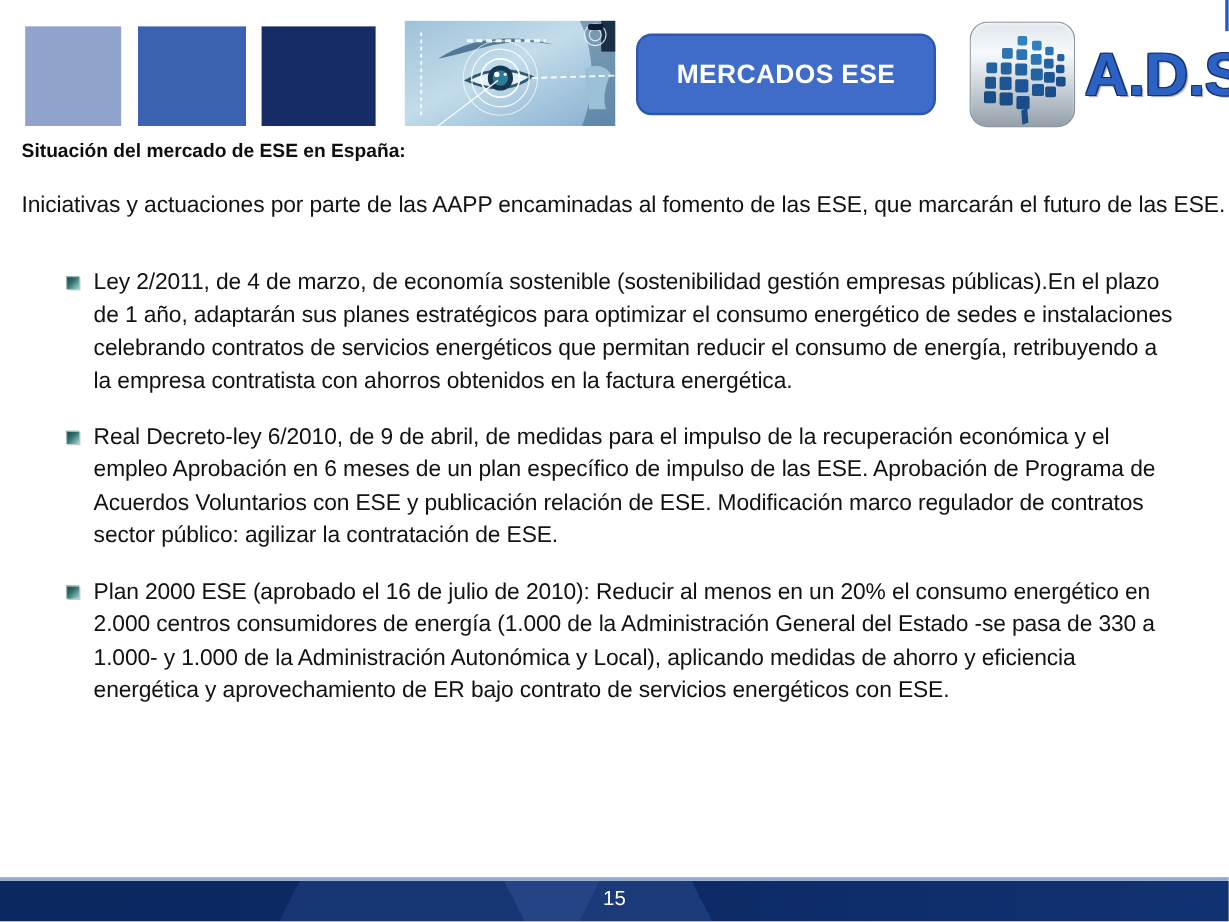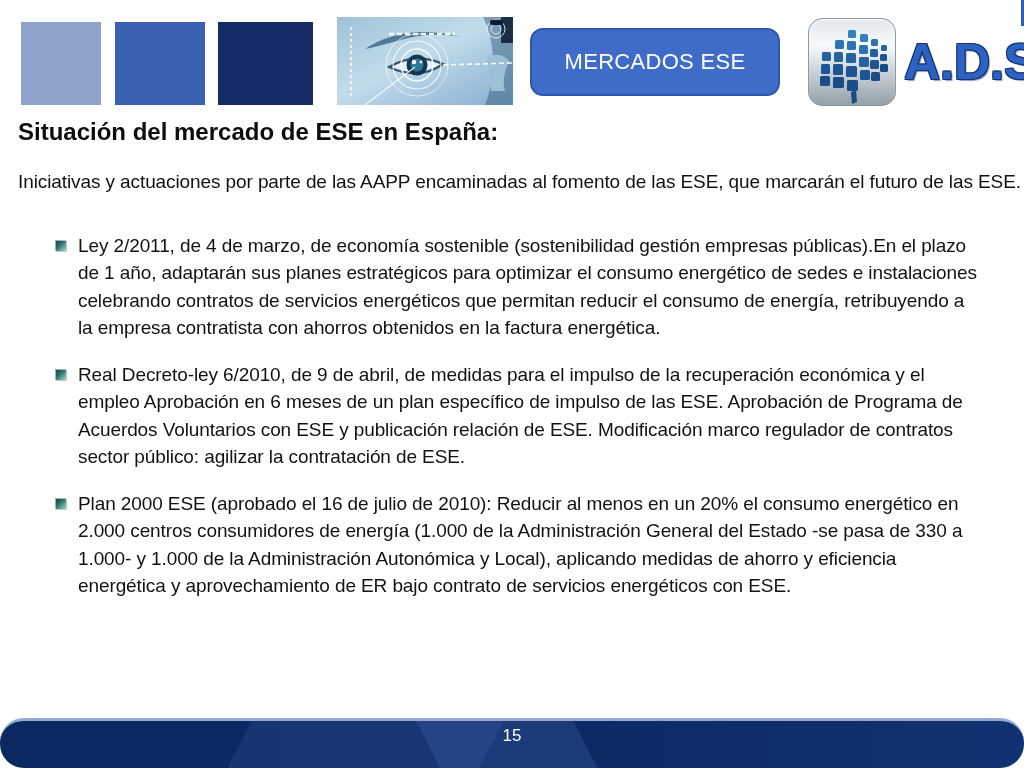--- a/index.html
+++ b/index.html
@@ -16,62 +16,61 @@
   .sq1{left:21px;width:80px;background:#8fa3cc;}
   .sq2{left:115px;width:90px;background:#3a62b0;}
   .sq3{left:218px;width:95px;background:#152c66;}
 
   .eye-wrap{left:337px;top:17px;width:176px;height:88px;overflow:hidden;}
 
   .title-btn{
     left:530px;top:28px;width:250px;height:68px;box-sizing:border-box;
     background:#3e6cc8;border:2px solid #2b57b0;border-radius:13px;
     display:flex;align-items:center;justify-content:center;
-    color:#ffffff;font-weight:normal;font-size:22px;letter-spacing:.3px;
+    color:#ffffff;font-weight:bold;font-size:22px;letter-spacing:.3px;
   }
 
   .logo{left:808px;top:18px;display:flex;align-items:center;gap:8px;}
   .logo-icon{
     width:88px;height:88px;border-radius:15px;position:relative;flex:0 0 auto;
     background:linear-gradient(180deg,#dfe5ea 0%,#f7fafc 30%,#cfd7dd 58%,#939ea8 100%);
     box-shadow:inset 0 0 0 1px #8d98a1, inset 0 2px 3px rgba(255,255,255,.9);
   }
   .logo-text{
     font-size:50px;font-weight:bold;color:#2b62c4;line-height:1;
     text-shadow:-1px -1px 0 #16326e,1px -1px 0 #16326e,-1px 1px 0 #16326e,1px 1px 0 #16326e,2px 2px 1px rgba(20,40,90,.45);
   }
   .top-accent{right:0;top:0;width:3px;height:26px;background:#2a5cc8;}
 
   
   .content{left:18px;top:118px;width:986px;}
-  .heading{margin:0;font-size:24px;font-weight:bold;color:#0d0d0d;}
+  .heading{margin:0;font-size:16px;font-weight:bold;color:#0d0d0d;}
   .intro{
     margin:22px 0 0 0;font-size:19px;line-height:27.5px;width:972px;
     padding-left:57px;text-indent:-57px;letter-spacing:-0.1px;
   }
   .bullets{list-style:none;margin:36px 0 0 37px;padding:0;width:925px;}
   .bullets li{
     position:relative;padding-left:23px;margin-bottom:19px;
     font-size:19px;line-height:27.5px;letter-spacing:-0.1px;
   }
   .bullet-icon{
     position:absolute;left:0;top:8px;width:11px;height:11px;
     background:linear-gradient(135deg,#163f3d 0%,#2f6f6b 45%,#a6d8d2 100%);
     box-shadow:inset 1px 1px 0 rgba(255,255,255,.55), 1px 1px 0 #b9cdca;
   }
 
   
   .footer{
-    left:0;bottom:0;width:1024px;height:50px;box-sizing:border-box;
+    left:0;bottom:0;width:1024px;height:37px;box-sizing:border-box;
     border-top:3px solid #93a9cf;
     background:
       linear-gradient(63deg,  rgba(0,0,0,0) 42%, rgba(86,124,204,.20) 42%, rgba(86,124,204,.20) 57%, rgba(0,0,0,0) 57%),
       linear-gradient(-63deg, rgba(0,0,0,0) 52%, rgba(86,124,204,.15) 52%, rgba(86,124,204,.15) 76%, rgba(0,0,0,0) 76%),
       linear-gradient(90deg,#0c2861 0%,#0d2a66 55%,#113272 100%);
-    border-radius: 24px;
   }
   .page-number{
     position:absolute;top:5px;left:0;width:100%;text-align:center;
     color:#ffffff;font-size:17px;
   }
 </style>
 </head>
 <body>
 
 <div class="sq sq1"></div>

